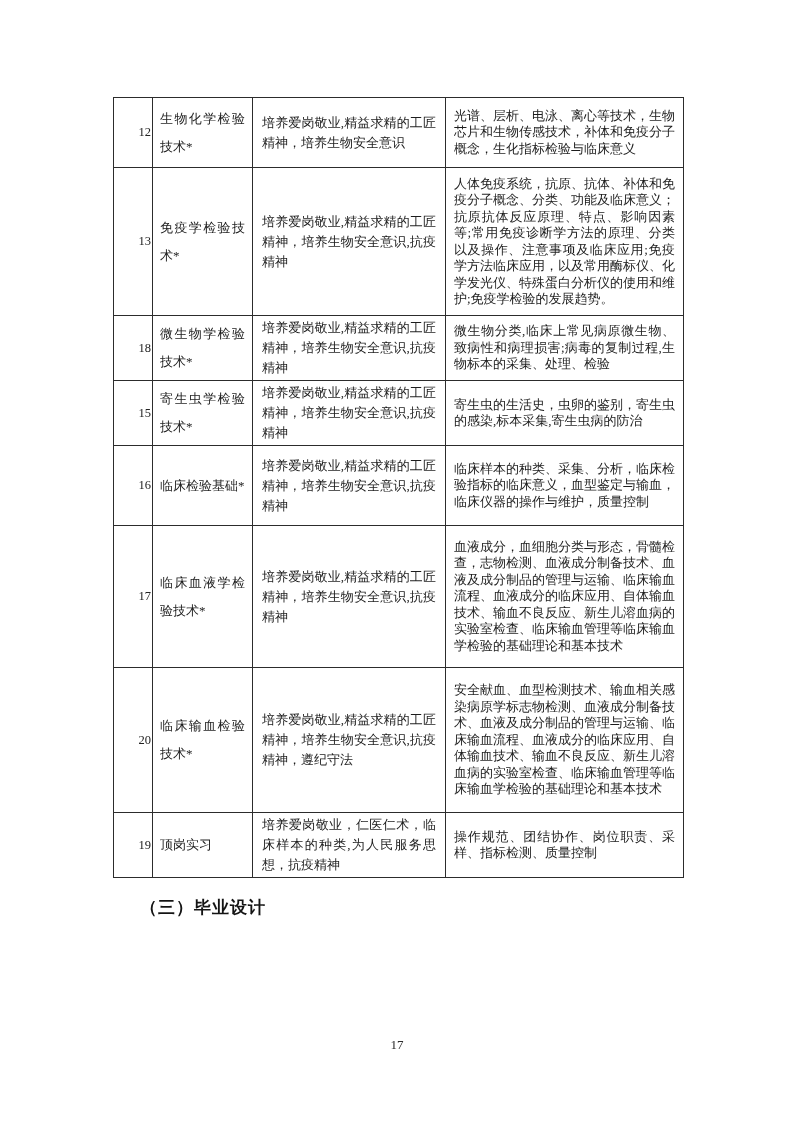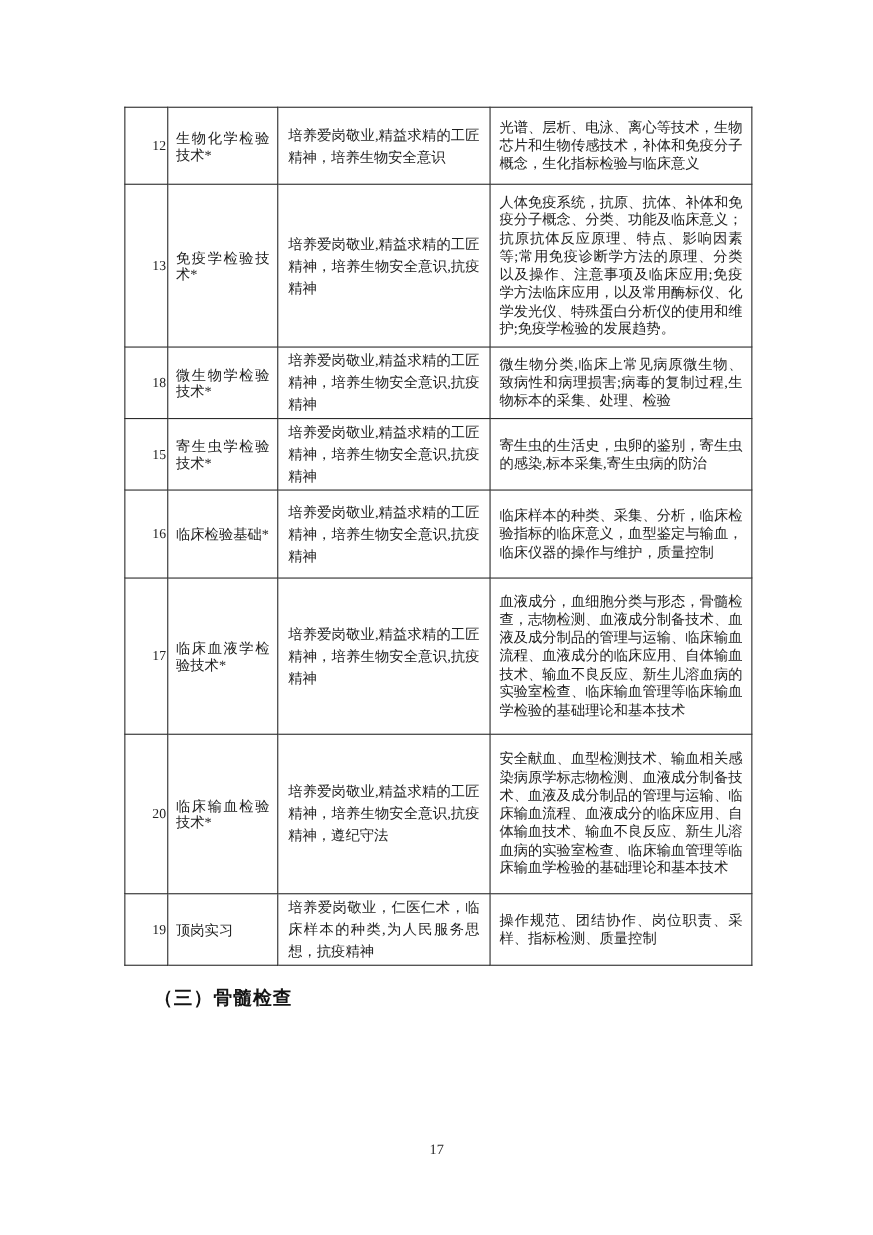--- a/index.html
+++ b/index.html
@@ -30,21 +30,21 @@
   col.c3 { width:193px; }
   col.c4 { width:238px; }
 
   td.no {
     text-align:right;
     font-size:12.5px;
     color:#222;
   }
   td.course {
     font-size:13px;
-    line-height:15px;
+    line-height:28px;
     padding:2px 7px;
     text-align:justify;
     text-justify:inter-character;
   }
   td.goals {
     font-size:13px;
     line-height:20px;
     padding:2px 9px;
     text-align:justify;
     text-justify:inter-character;
@@ -151,18 +151,18 @@
       </tr>
       <tr class="r7">
         <td class="no">19</td>
         <td class="course">顶岗实习</td>
         <td class="goals">培养爱岗敬业，仁医仁术，临床样本的种类,为人民服务思想，抗疫精神</td>
         <td class="content">操作规范、团结协作、岗位职责、采样、指标检测、质量控制</td>
       </tr>
     </tbody>
   </table>
 
-  <div class="heading">（三）骨髓检查</div>
+  <div class="heading">（三）毕业设计</div>
 
 
   <div class="pageno">17</div>
 
 </div>
 
 </body></html>

